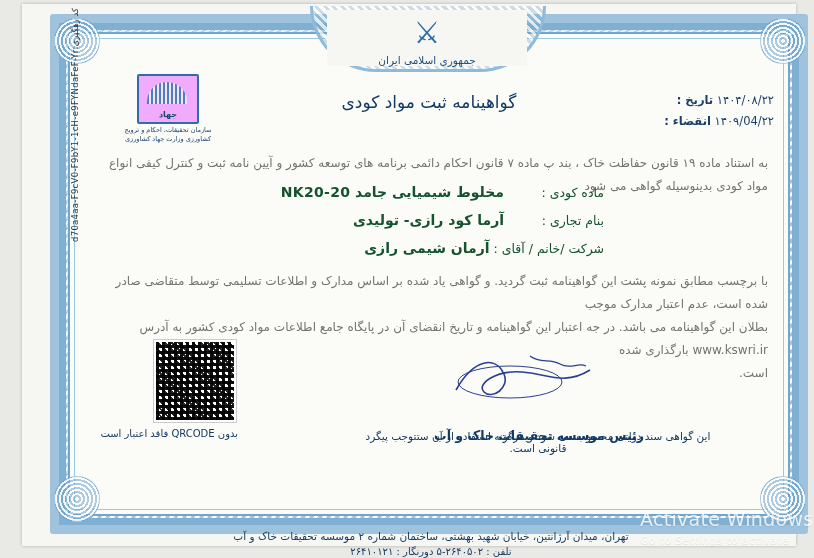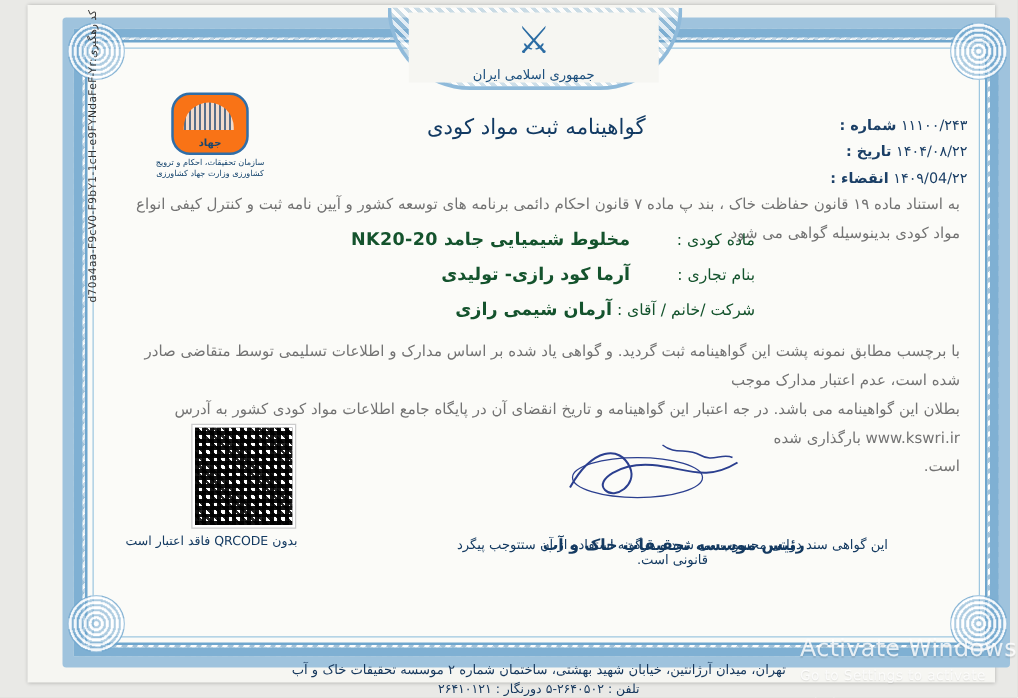--- a/index.html
+++ b/index.html
@@ -208,22 +208,22 @@
     left: 0;
     width: 168px;
     text-align: center;
     color: #17466f;
   }
   .logo-badge {
     width: 58px;
     height: 46px;
     margin: 0 auto 2px auto;
     border: 2px solid #2f6ea8;
-    border-radius: 15px;
-    background: #f97316;
+    border-radius: 2px;
+    background: #f0abfc;
     position: relative;
     overflow: hidden;
   }
   .logo-badge::before {
     content: "";
     position: absolute;
     left: 8px; top: 6px;
     width: 40px; height: 22px;
     border-radius: 20px 20px 0 0;
     background: repeating-linear-gradient(90deg,#2f6ea8 0 2px,#eef5fb 2px 4px);
@@ -379,24 +379,20 @@
     <div class="left-strip">d70a4aa-F9cV0-F9bY1-1cH-e9FYNdaFeF-Yr:کد رهگیری</div>
 
     <div class="content">
 
       <div class="serial-vert">۵۷۷۸۰</div>
 
       <div class="doc-title">گواهینامه ثبت مواد کودی</div>
 
       <div class="meta">
         <div class="row">
-          <span class="val">۱۱۱۰۰/۲۴۳</span>
-          <span class="lbl">شماره :</span>
-        </div>
-        <div class="row">
           <span class="val">۱۴۰۴/۰۸/۲۲</span>
           <span class="lbl">تاریخ :</span>
         </div>
         <div class="row">
           <span class="val">۱۴۰۹/04/۲۲</span>
           <span class="lbl">انقضاء :</span>
         </div>
       </div>
 
       <div class="logo-block">

